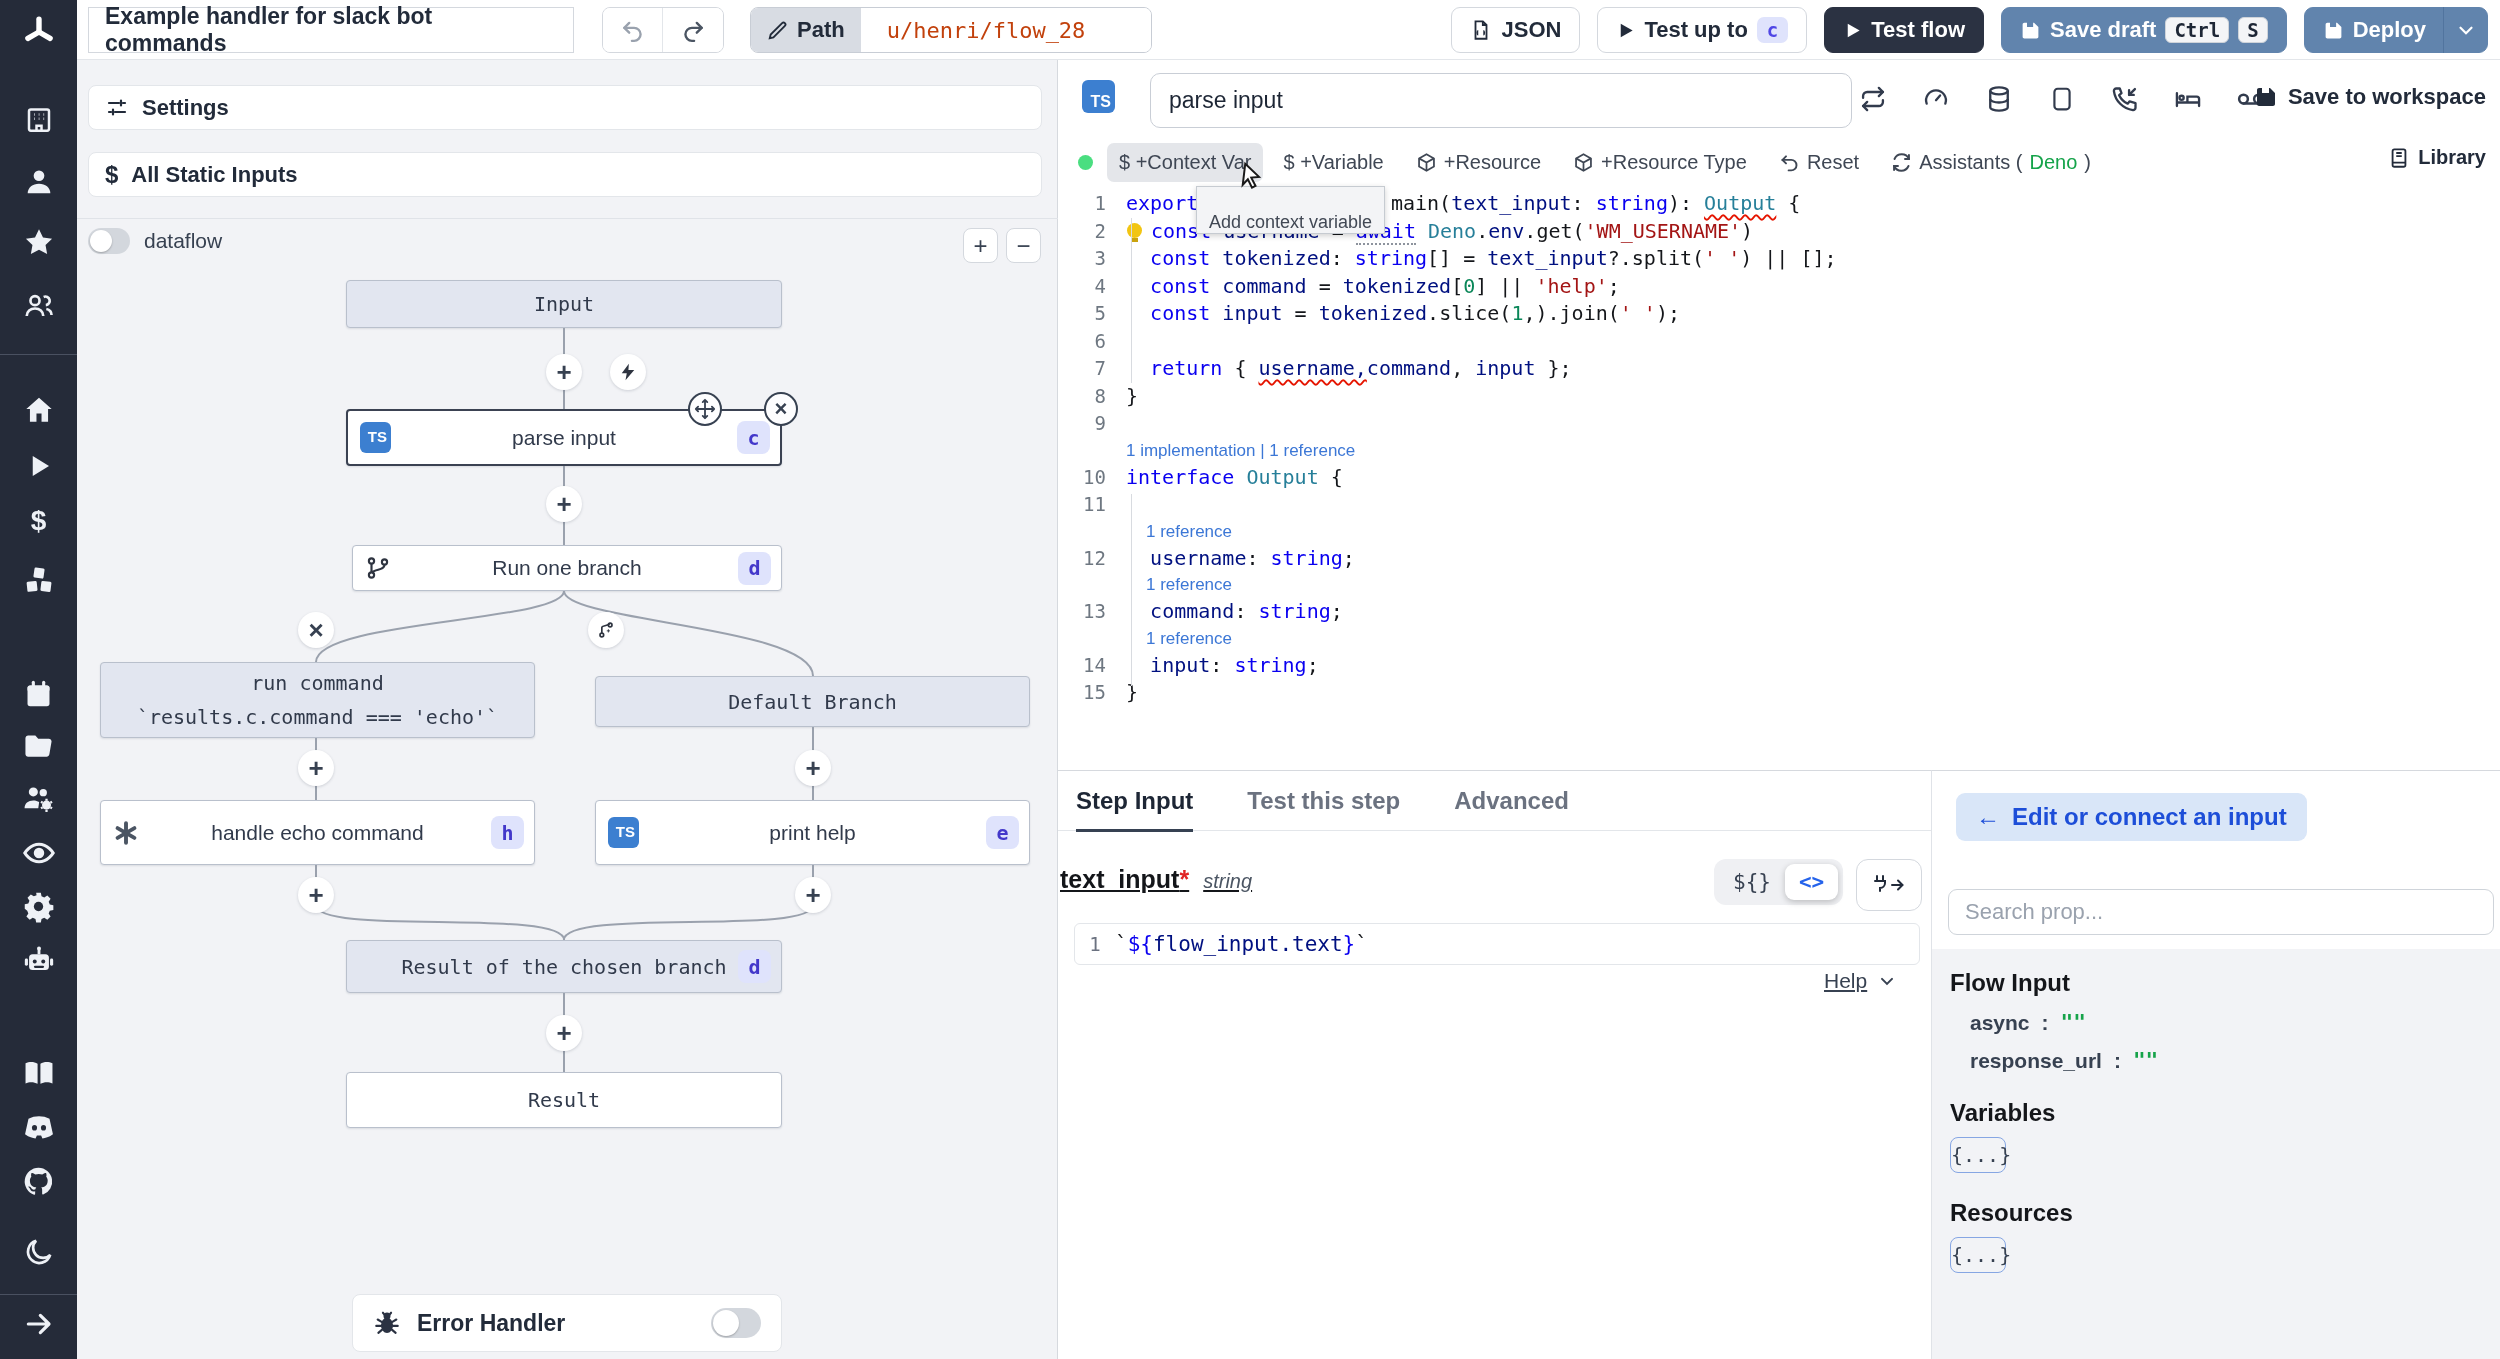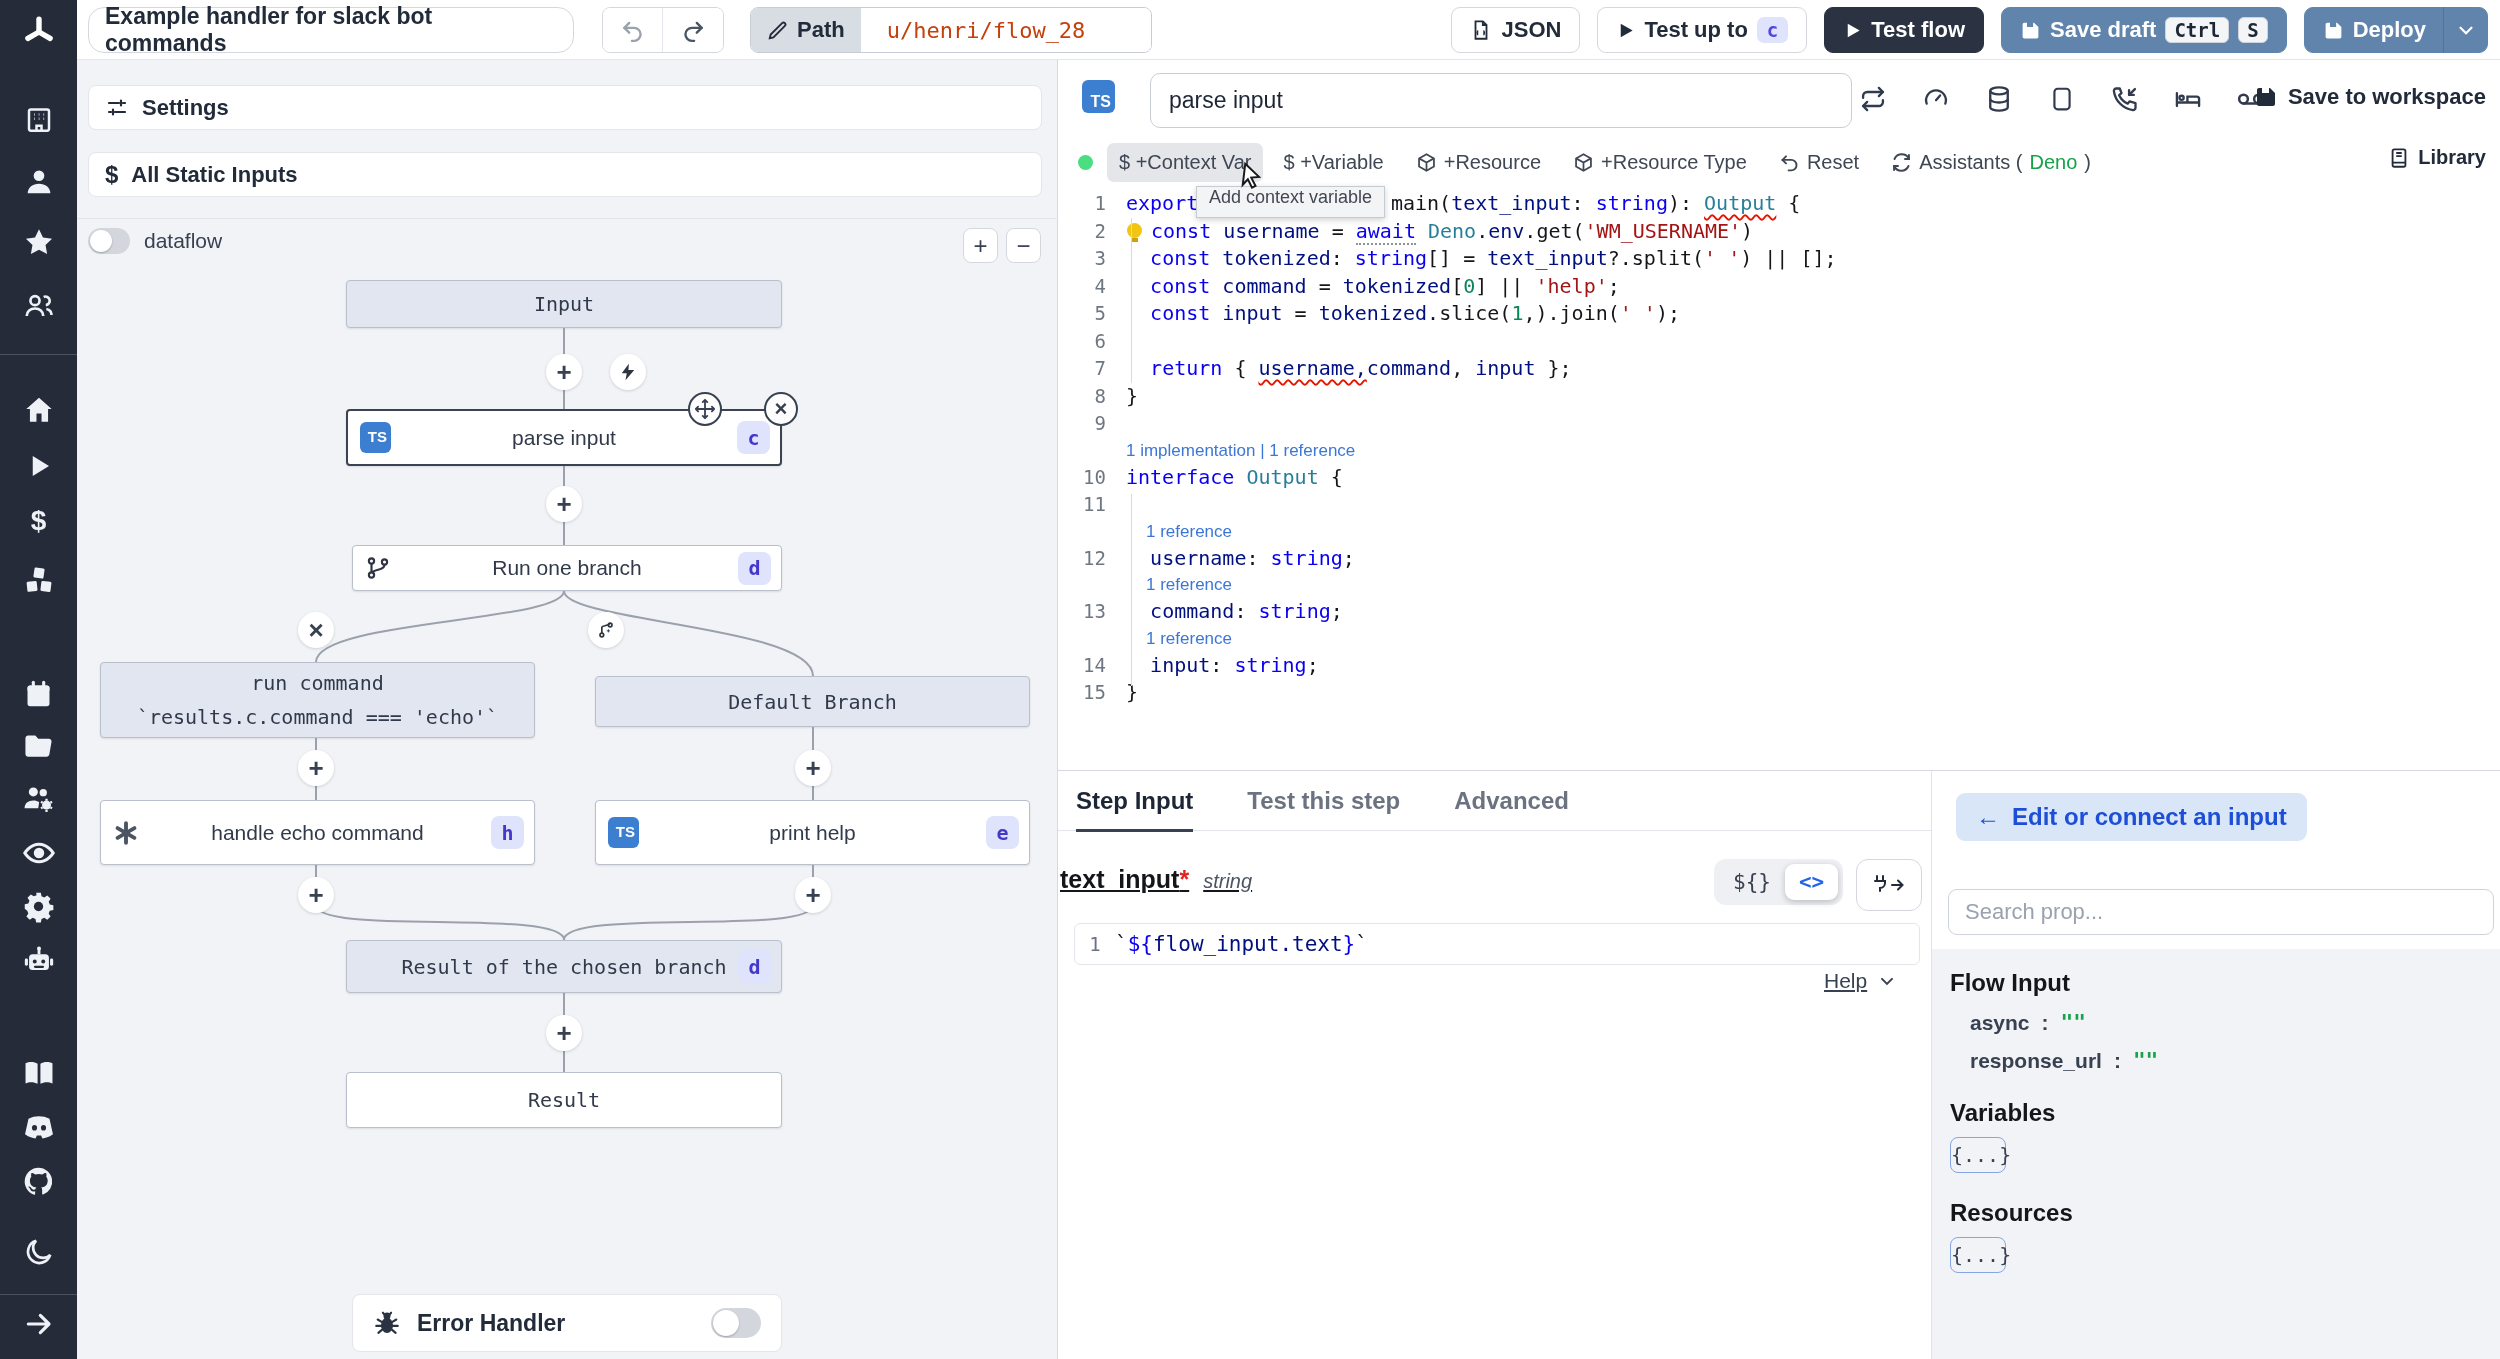--- a/index.html
+++ b/index.html
@@ -14,21 +14,21 @@
   .sb-logo { margin-top:12px; width:40px; height:40px; display:flex; align-items:center; justify-content:center; }
   .sb-ic { position:absolute; left:50%; transform:translate(-50%,-50%); width:36px; height:36px;
     display:flex; align-items:center; justify-content:center; color:#eef1f6; cursor:pointer; }
   .sb-div { position:absolute; left:0; width:77px; border-top:1px solid #4a5161; }
   .sb-dollar { font:600 28px "Liberation Sans", sans-serif; color:#eef1f6; }
 
   
   .topbar { position:absolute; left:77px; top:0; width:2423px; height:60px; background:#fff;
     border-bottom:1px solid #e3e6ea; z-index:9; }
   .title-box { position:absolute; left:11px; top:7px; width:486px; height:46px; border:1px solid #d4d8de;
-    border-radius:16px; display:flex; align-items:center; padding:0 16px; font-size:23px; font-weight:600; color:#222b3a; }
+    border-radius:0; display:flex; align-items:center; padding:0 16px; font-size:23px; font-weight:600; color:#222b3a; }
   .undoredo { position:absolute; left:525px; top:7px; height:46px; display:flex; border:1px solid #d4d8de; border-radius:8px; overflow:hidden; }
   .undoredo button { width:60px; background:#fff; border:none; border-right:1px solid #e3e6ea; color:#9aa2ae; font-size:24px; cursor:pointer; }
   .undoredo button:last-child { border-right:none; color:#4b5563; }
   .path-chip { position:absolute; left:673px; top:7px; height:46px; width:402px; border:1px solid #c8cdd5;
     border-radius:8px; display:flex; overflow:hidden; }
   .path-label { background:#d8dce3; display:flex; align-items:center; gap:8px; padding:0 16px; font-size:22px; font-weight:600; color:#222b3a; }
   .path-val { flex:1; display:flex; align-items:center; padding:0 26px; font-size:22px; color:#c2410c; font-family:"DejaVu Sans Mono", monospace; background:#fff; border:none; outline:none; }
   .tb-right { position:absolute; right:12px; top:7px; height:46px; display:flex; gap:17px; align-items:center; }
   .btn { display:flex; align-items:center; gap:9px; height:46px; padding:0 18px; border-radius:9px;
     border:1px solid #d4d8de; background:#fff; font-size:22px; font-weight:600; color:#222b3a; cursor:pointer; }
@@ -90,22 +90,22 @@
   .lens.ind { padding-left:88px; }
   .tok-kw { color:#0a00f0; } .tok-kwd { color:#0a00f0; border-bottom:2px dotted #8d939d; }
   .tok-type { color:#267f99; }
   .tok-typesq { color:#267f99; text-decoration:underline wavy #e51400 1.5px; text-underline-offset:4px; }
   .tok-str { color:#a31515; } .tok-num { color:#098658; } .tok-var { color:#001080; }
   .tok-fn { color:#14161a; } .tok-p { color:#14161a; }
   .tok-sq { color:#001080; text-decoration:underline wavy #e51400 1.5px; text-underline-offset:4px; }
   .bulb { display:inline-block; width:15px; height:15px; border-radius:50%; background:#f2c512; margin:0 9px 0 1px; position:relative; }
   .bulb::after { content:""; position:absolute; left:4px; bottom:-4px; width:7px; height:4px; background:#caa30e; }
   .iguide { position:absolute; width:0; border-left:1px solid #d8dbe0; left:73px; }
-  .tooltip { position:absolute; left:138px; top:126px; height:32px; background:#f3f4f6; border:1px solid #c6cbd1;
-    box-shadow:0 2px 6px rgba(0,0,0,.18); display:flex; align-items:flex-start; padding:0 12px; font-size:18px; color:#414854; z-index:20; white-space:nowrap; }
+  .tooltip { position:absolute; left:138px; top:126px; height:48px; background:#f3f4f6; border:1px solid #c6cbd1;
+    box-shadow:0 2px 6px rgba(0,0,0,.18); display:flex; align-items:flex-end; padding:0 12px; font-size:18px; color:#414854; z-index:20; white-space:nowrap; }
   .cursor { position:absolute; left:176px; top:100px; z-index:30; }
 
   
   .bottom { position:absolute; left:1058px; top:770px; width:873px; height:589px; background:#fff; border-top:1px solid #d6d9de; }
   .tabs { position:absolute; left:0; top:0; width:100%; height:60px; border-bottom:1px solid #e3e6ea; display:flex; gap:54px; padding-left:18px; align-items:center; }
   .tab { font-size:24px; font-weight:600; color:#6b7280; height:60px; display:flex; align-items:center; cursor:pointer; position:relative; }
   .tab.active { color:#1d2635; }
   .tab.active::after { content:""; position:absolute; left:0; right:0; bottom:-1px; height:3px; background:#364152; }
   .field-name { position:absolute; left:2px; top:94px; font-size:25px; font-weight:700; color:#14161a;text-decoration:underline; }
   .field-name .req { color:#e02424; } 

